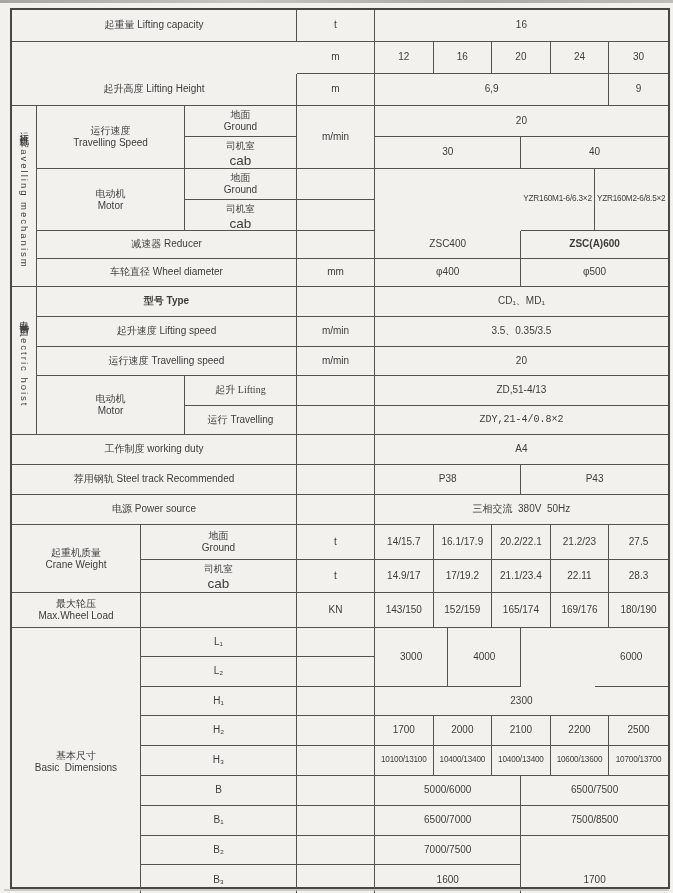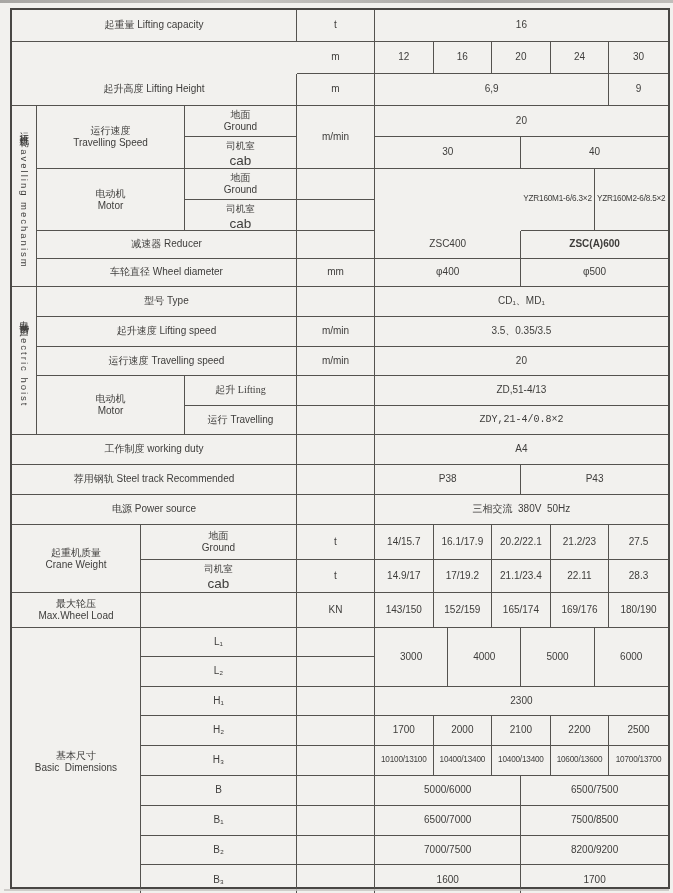--- a/index.html
+++ b/index.html
@@ -105,21 +105,21 @@
       <div class="cell" style="grid-area: 7 / 5 / span 1 / span 1;"></div>
       <div class="cell" style="grid-area: 8 / 2 / span 1 / span 3;">减速器 Reducer</div>
       <div class="cell" style="grid-area: 8 / 5 / span 1 / span 1;"></div>
       <div class="cell" style="grid-area: 8 / 6 / span 1 / span 10;">ZSC400</div>
       <div class="cell" style="grid-area: 8 / 16 / span 1 / span 10; border-right: none; font-weight: bold;">ZSC(A)600</div>
       <div class="cell" style="grid-area: 9 / 2 / span 1 / span 3;">车轮直径 Wheel diameter</div>
       <div class="cell" style="grid-area: 9 / 5 / span 1 / span 1;">mm</div>
       <div class="cell" style="grid-area: 9 / 6 / span 1 / span 10;">φ400</div>
       <div class="cell" style="grid-area: 9 / 16 / span 1 / span 10; border-right: none;">φ500</div>
       <div class="cell vert" style="grid-area: 10 / 1 / span 5 / span 1;">电动葫芦 Electric hoist</div>
-      <div class="cell" style="grid-area: 10 / 2 / span 1 / span 3;">型号 Type</div>
+      <div class="cell" style="grid-area: 10 / 2 / span 1 / span 3; font-weight: bold;">型号 Type</div>
       <div class="cell" style="grid-area: 10 / 5 / span 1 / span 1;"></div>
       <div class="cell" style="grid-area: 10 / 6 / span 1 / span 20; border-right: none;">CD₁、MD₁</div>
       <div class="cell" style="grid-area: 11 / 2 / span 1 / span 3;">起升速度 Lifting speed</div>
       <div class="cell" style="grid-area: 11 / 5 / span 1 / span 1;">m/min</div>
       <div class="cell" style="grid-area: 11 / 6 / span 1 / span 20; border-right: none;">3.5、0.35/3.5</div>
       <div class="cell" style="grid-area: 12 / 2 / span 1 / span 3;">运行速度 Travelling speed</div>
       <div class="cell" style="grid-area: 12 / 5 / span 1 / span 1;">m/min</div>
       <div class="cell" style="grid-area: 12 / 6 / span 1 / span 20; border-right: none;">20</div>
       <div class="cell two" style="grid-area: 13 / 2 / span 2 / span 2;">电动机
 Motor</div>
@@ -165,21 +165,20 @@
       <div class="cell" style="grid-area: 20 / 10 / span 1 / span 4;">152/159</div>
       <div class="cell" style="grid-area: 20 / 14 / span 1 / span 4;">165/174</div>
       <div class="cell" style="grid-area: 20 / 18 / span 1 / span 4;">169/176</div>
       <div class="cell" style="grid-area: 20 / 22 / span 1 / span 4; border-right: none;">180/190</div>
       <div class="cell two" style="grid-area: 21 / 1 / span 9 / span 2; border-bottom: none;">基本尺寸
 Basic  Dimensions</div>
       <div class="cell" style="grid-area: 21 / 3 / span 1 / span 2;">L₁</div>
       <div class="cell" style="grid-area: 21 / 5 / span 1 / span 1;"></div>
       <div class="cell" style="grid-area: 21 / 6 / span 2 / span 5;">3000</div>
       <div class="cell" style="grid-area: 21 / 11 / span 2 / span 5;">4000</div>
-      <div class="cell" style="grid-area: 21 / 16 / span 2 / span 5;">5000</div>
       <div class="cell" style="grid-area: 21 / 21 / span 2 / span 5; border-right: none;">6000</div>
       <div class="cell" style="grid-area: 22 / 3 / span 1 / span 2;">L₂</div>
       <div class="cell" style="grid-area: 22 / 5 / span 1 / span 1;"></div>
       <div class="cell" style="grid-area: 23 / 3 / span 1 / span 2;">H₁</div>
       <div class="cell" style="grid-area: 23 / 5 / span 1 / span 1;"></div>
       <div class="cell" style="grid-area: 23 / 6 / span 1 / span 20; border-right: none;">2300</div>
       <div class="cell" style="grid-area: 24 / 3 / span 1 / span 2;">H₂</div>
       <div class="cell" style="grid-area: 24 / 5 / span 1 / span 1;"></div>
       <div class="cell" style="grid-area: 24 / 6 / span 1 / span 4;">1700</div>
       <div class="cell" style="grid-area: 24 / 10 / span 1 / span 4;">2000</div>
@@ -197,20 +196,19 @@
       <div class="cell" style="grid-area: 26 / 5 / span 1 / span 1;"></div>
       <div class="cell" style="grid-area: 26 / 6 / span 1 / span 10;">5000/6000</div>
       <div class="cell" style="grid-area: 26 / 16 / span 1 / span 10; border-right: none;">6500/7500</div>
       <div class="cell" style="grid-area: 27 / 3 / span 1 / span 2;">B₁</div>
       <div class="cell" style="grid-area: 27 / 5 / span 1 / span 1;"></div>
       <div class="cell" style="grid-area: 27 / 6 / span 1 / span 10;">6500/7000</div>
       <div class="cell" style="grid-area: 27 / 16 / span 1 / span 10; border-right: none;">7500/8500</div>
       <div class="cell" style="grid-area: 28 / 3 / span 1 / span 2;">B₂</div>
       <div class="cell" style="grid-area: 28 / 5 / span 1 / span 1;"></div>
       <div class="cell" style="grid-area: 28 / 6 / span 1 / span 10;">7000/7500</div>
-      <div class="cell" style="grid-area: 28 / 16 / span 1 / span 10; border-right: none;">8200/9200</div>
       <div class="cell" style="grid-area: 29 / 3 / span 1 / span 2; border-bottom: none;">B₃</div>
       <div class="cell" style="grid-area: 29 / 5 / span 1 / span 1; border-bottom: none;"></div>
       <div class="cell" style="grid-area: 29 / 6 / span 1 / span 10; border-bottom: none;">1600</div>
       <div class="cell" style="grid-area: 29 / 16 / span 1 / span 10; border-right: none; border-bottom: none;">1700</div>
     </div>
   <div class="scan-bottom"></div>
 </div>
 
 </body></html>

